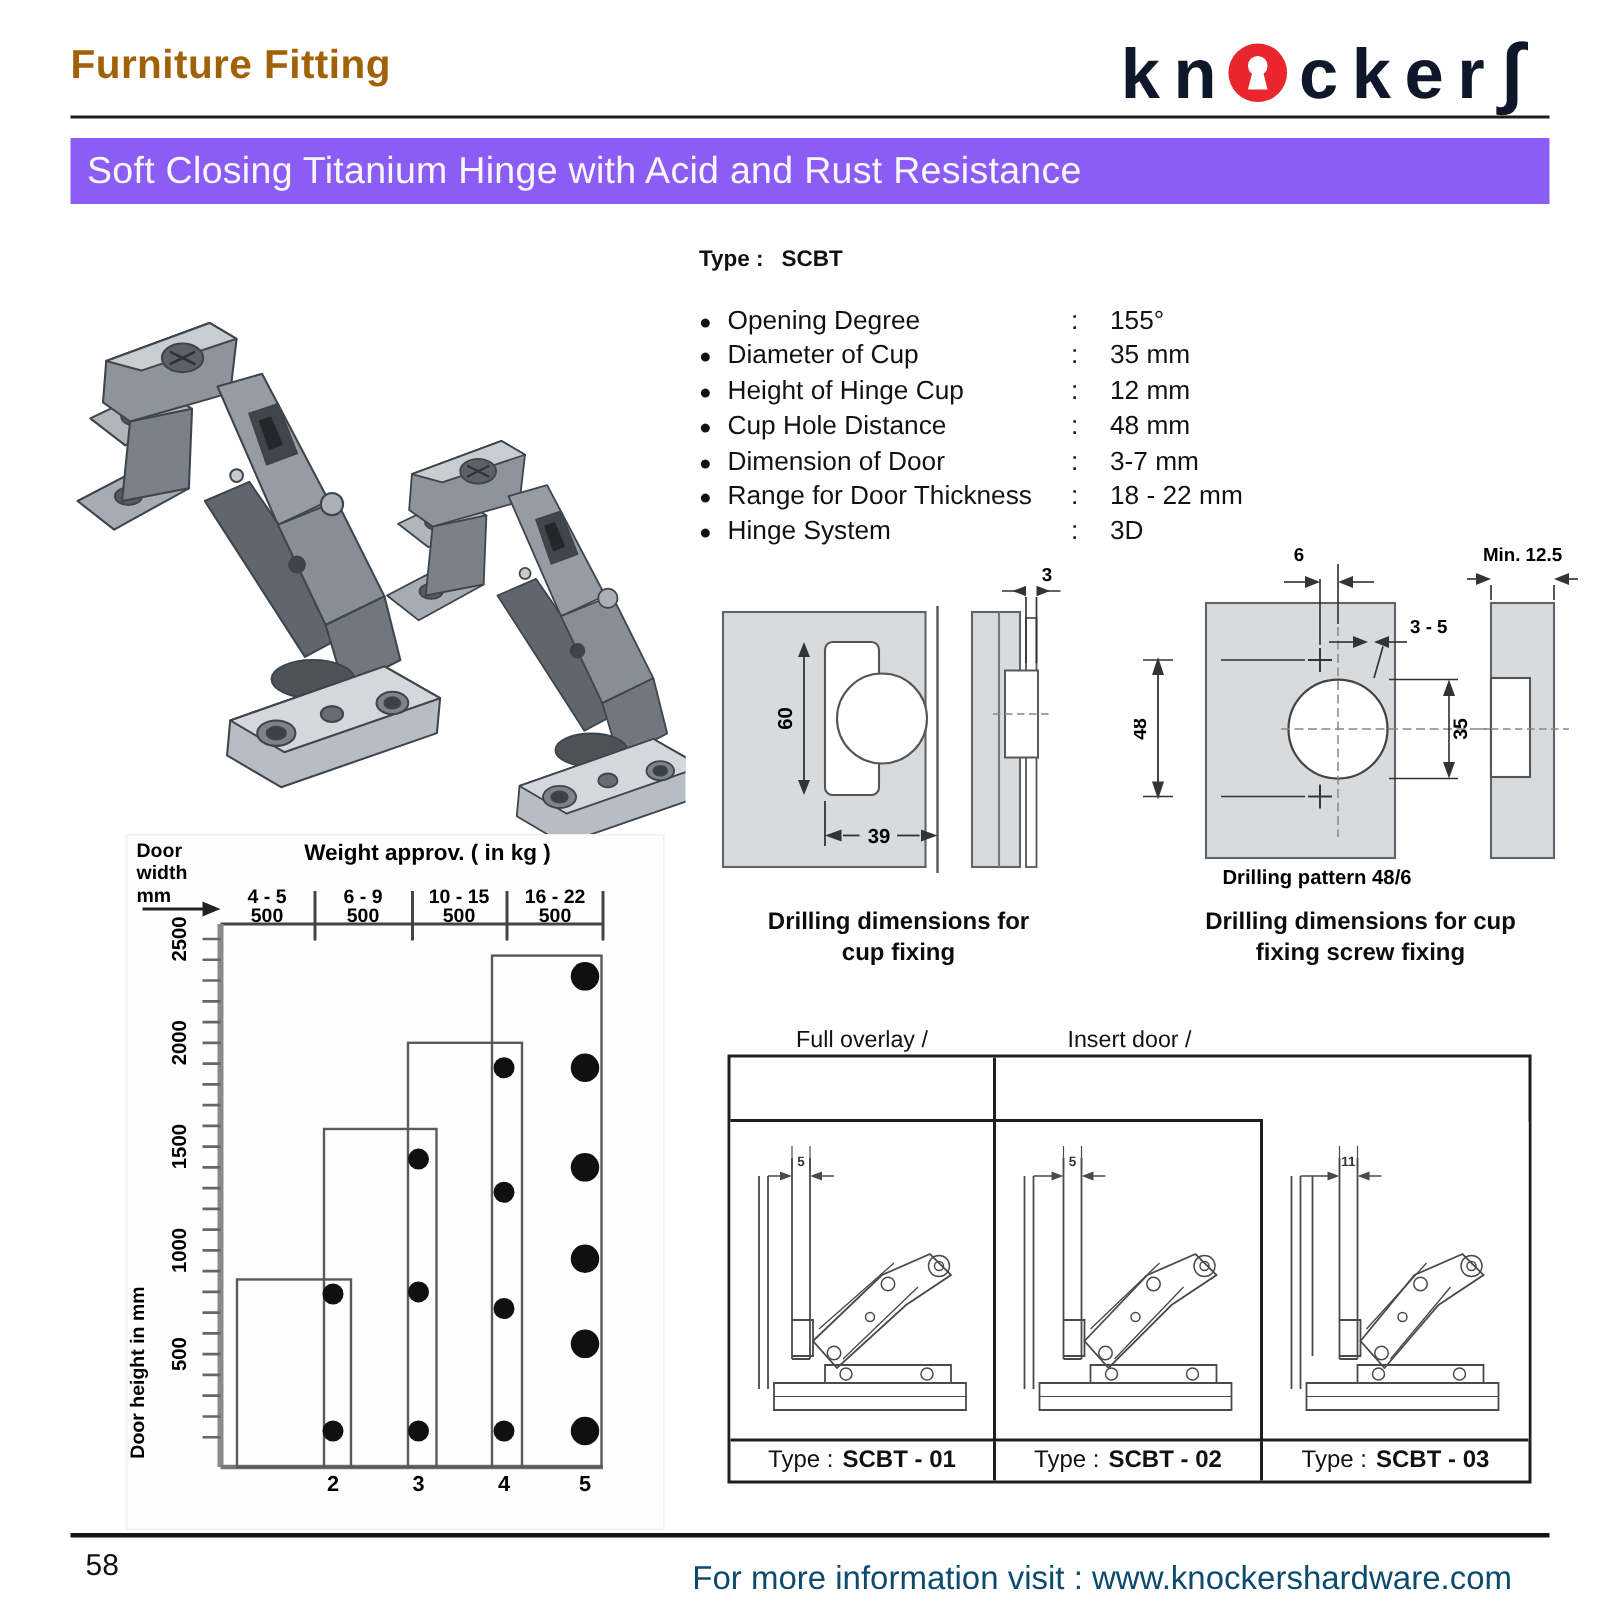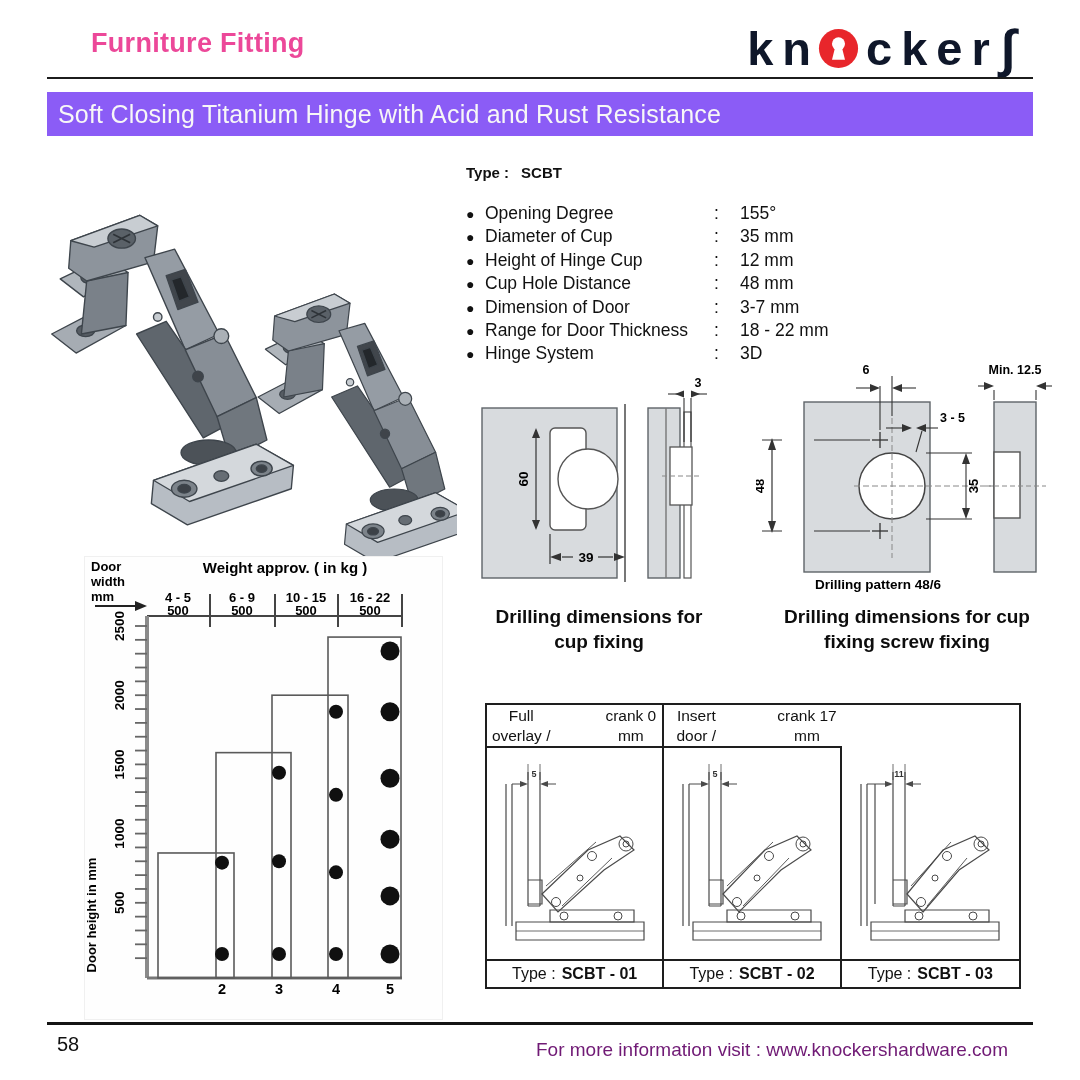--- a/index.html
+++ b/index.html
@@ -1,58 +1,58 @@
 <!DOCTYPE html>
 <html><head>
 <meta charset="utf-8">
 <style>
   html,body{margin:0;padding:0;background:#e9e9e9;}
   .page{position:relative;width:1080px;height:1080px;background:#ffffff;margin:0 auto;
         font-family:"Liberation Sans","DejaVu Sans",sans-serif;color:#111;overflow:hidden;}
   
-  .doc-title{position:absolute;left:47px;top:28px;font-size:27px;font-weight:600;letter-spacing:.3px;color:#ec4899;margin-left:44px;}
+  .doc-title{position:absolute;left:47px;top:28px;font-size:27px;font-weight:600;letter-spacing:.3px;color:#a16207;}
   .logo{position:absolute;right:56px;top:22px;display:flex;align-items:center;font-weight:800;
         font-size:47px;letter-spacing:9px;color:#0f172a;line-height:1;}
   .logo .glyph-end{font-size:52px;font-weight:700;margin-left:2px;}
   .logo .keyhole{width:41px;height:41px;margin:0 7px 0 -2px;flex:0 0 auto;}
   .header-rule{position:absolute;left:47px;right:47px;top:77px;height:2px;background:#1c1c1c;}
   .banner{position:absolute;left:47px;right:47px;top:92px;height:44px;background:#8b5cf6;
           display:flex;align-items:center;padding-left:11px;box-sizing:border-box;}
   .banner span{color:#f7f7f7;font-size:25px;font-weight:500;letter-spacing:.2px;}
   
   .spec-heading{position:absolute;left:466px;top:164px;font-size:15px;font-weight:800;}
   .spec-heading .hv{margin-left:12px;}
   .spec-list{position:absolute;left:466px;top:203px;width:420px;}
   .spec-row{display:flex;align-items:baseline;font-size:17.5px;height:23.4px;}
   .spec-row .bullet{width:19px;font-size:14px;}
   .spec-row .lab{width:229px;}
   .spec-row .colon{width:22px;}
   .spec-row .val{margin-left:4px;}
   
   .fig{position:absolute;}
-  .fig-caption{position:absolute;font-size:19px;font-weight:800;text-align:center;line-height:1.32;color:#0d0d0d;}
+  .fig-caption{position:absolute;font-size:16px;font-weight:800;text-align:center;line-height:1.32;color:#0d0d0d;}
   svg text{font-family:"Liberation Sans","DejaVu Sans",sans-serif;}
   
   .chart-wrap{position:absolute;left:84px;top:556px;width:357px;height:462px;background:#fefefe;border:1px solid #f0f0f0;}
   
   .otable{position:absolute;left:485px;top:703px;width:532px;border:2px solid #1e1e1e;}
   .otable .row{display:grid;grid-template-columns:1fr 1fr 1fr;}
   .otable .hcell{border-right:2px solid #1e1e1e;border-bottom:2px solid #1e1e1e;height:41px;
-                 display:flex;align-items:center;justify-content:center;
+                 display:flex;flex-direction:column;align-items:center;justify-content:center;
                  font-size:15.5px;line-height:1.25;text-align:center;gap:44px;}
   .otable .bcell{border-right:2px solid #1e1e1e;border-bottom:2px solid #1e1e1e;height:211px;
                  display:flex;align-items:center;justify-content:center;background:#fff;}
   .otable .fcell{border-right:2px solid #1e1e1e;height:26px;display:flex;align-items:center;justify-content:center;
                  font-size:16px;}
   .otable .fcell b{margin-left:6px;font-weight:800;}
   .otable .hcell:last-child,.otable .bcell:last-child,.otable .fcell:last-child{border-right:none;}
   
   .footer-rule{position:absolute;left:47px;right:47px;top:1022px;height:3px;background:#141414;}
   .page-number{position:absolute;left:57px;top:1033px;font-size:20px;font-weight:500;}
-  .footer-info{position:absolute;right:72px;top:1039px;font-size:19px;color:#701a75;}
+  .footer-info{position:absolute;right:72px;top:1039px;font-size:22px;color:#0c4a6e;}
 </style>
 </head>
 <body>
 
 <div class="page">
 
   <div class="doc-title">Furniture Fitting</div>
   <div class="logo">
     <span>kn</span>
     <svg class="keyhole" viewBox="0 0 44 44">

